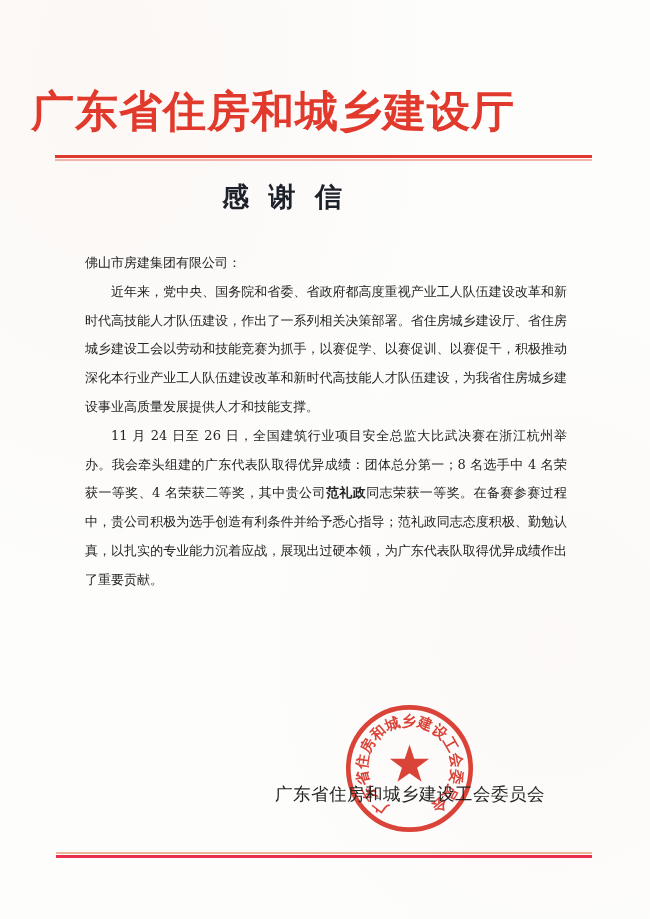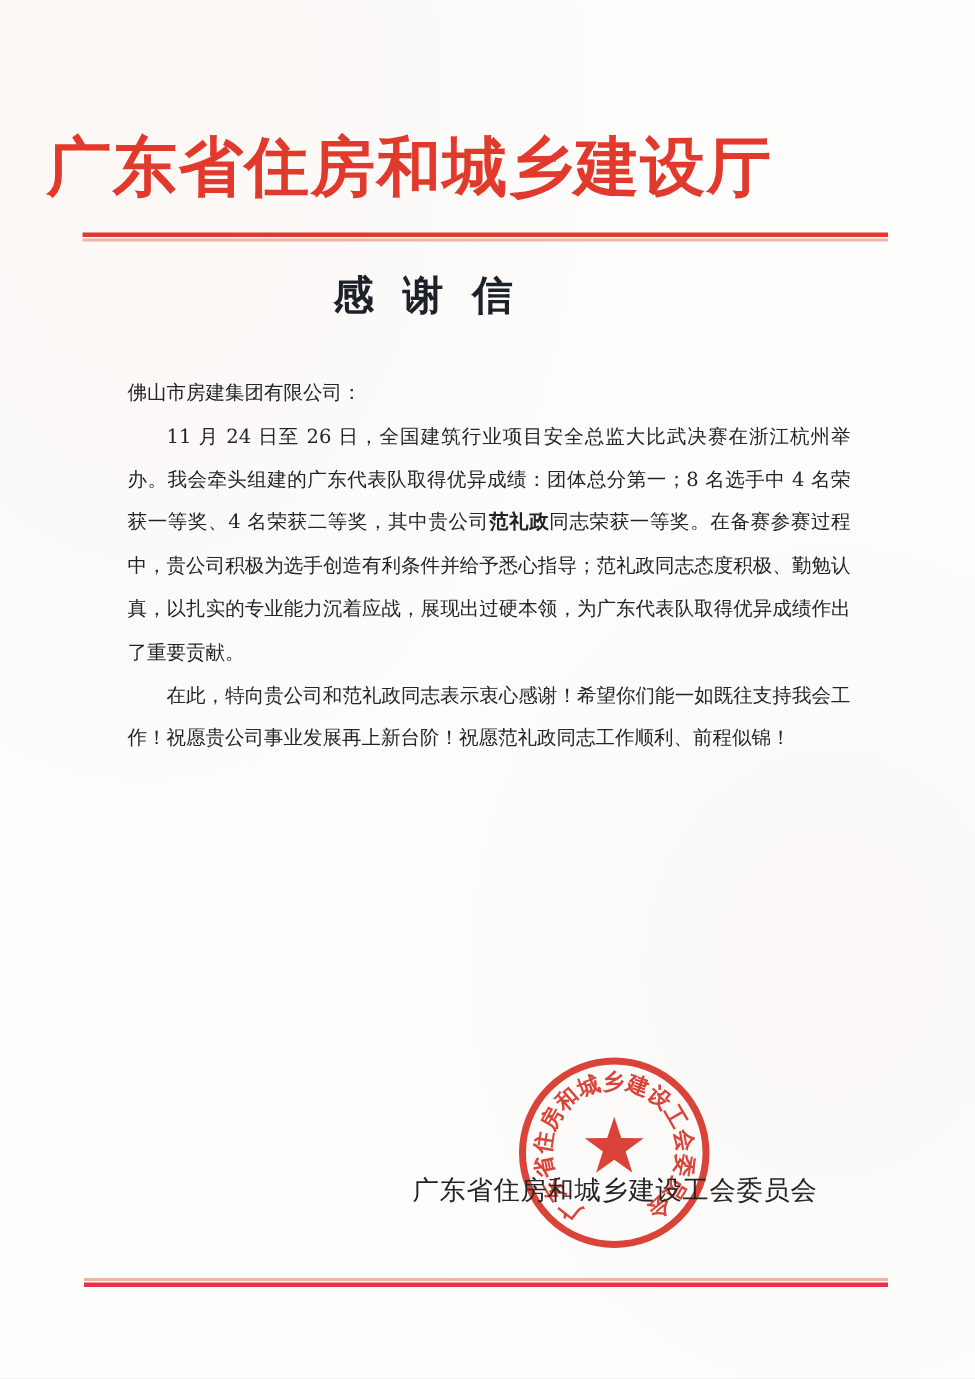--- a/index.html
+++ b/index.html
@@ -76,22 +76,22 @@
   <div class="header-rule">
     <div class="thick"></div>
     <div class="thin"></div>
   </div>
 
   <div class="letter-title">感 谢 信</div>
 
   <div class="letter-body">
 
   <p class=""><span>佛山市房建集团有限公司：</span></p>
+      <p class="indent"><span>近年来，党中央、国务院和省委、省政府都高度重视产业工人队伍建设改革和新时代高技能人才队伍建设，作出了一系列相关决策部署。省住房城乡建设厅、省住房城乡建设工会以劳动和技能竞赛为抓手，以赛促学、以赛促训、以赛促干，积极推动深化本行业产业工人队伍建设改革和新时代高技能人才队伍建设，为我省住房城乡建设事业高质量发展提供人才和技能支撑。</span></p>
       <p class="indent"><span>11 月 24 日至 26 日，全国建筑行业项目安全总监大比武决赛在浙江杭州举办。我会牵头组建的广东代表队取得优异成绩：团体总分第一；8 名选手中 4 名荣获一等奖、4 名荣获二等奖，其中贵公司</span><span class="bold-name">范礼政</span><span>同志荣获一等奖。在备赛参赛过程中，贵公司积极为选手创造有利条件并给予悉心指导；范礼政同志态度积极、勤勉认真，以扎实的专业能力沉着应战，展现出过硬本领，为广东代表队取得优异成绩作出了重要贡献。</span></p>
-      <p class="indent"><span>在此，特向贵公司和范礼政同志表示衷心感谢！希望你们能一如既往支持我会工作！祝愿贵公司事业发展再上新台阶！祝愿范礼政同志工作顺利、前程似锦！</span></p>
     </div>
 
   <svg class="seal" viewBox="0 0 200 200" xmlns="http://www.w3.org/2000/svg" xmlns:xlink="http://www.w3.org/1999/xlink">
     <defs>
       <path id="sealArc" d="M 70 156.5 A 64 64 0 1 1 130 156.5" fill="none"></path>
     </defs>
     <circle cx="100" cy="100" r="92" fill="none" stroke="#d92f23" stroke-width="7"></circle>
     <polygon fill="#d92f23" points="100,64 107.1,85.3 129.5,85.4 111.4,98.7 118.2,120.1 100,107 81.8,120.1 88.6,98.7 70.5,85.4 92.9,85.3"></polygon>
     <text font-size="22" fill="#d92f23" letter-spacing="0.5">
       <textPath xlink:href="#sealArc" href="#sealArc" startOffset="0">广东省住房和城乡建设工会委员会</textPath>

